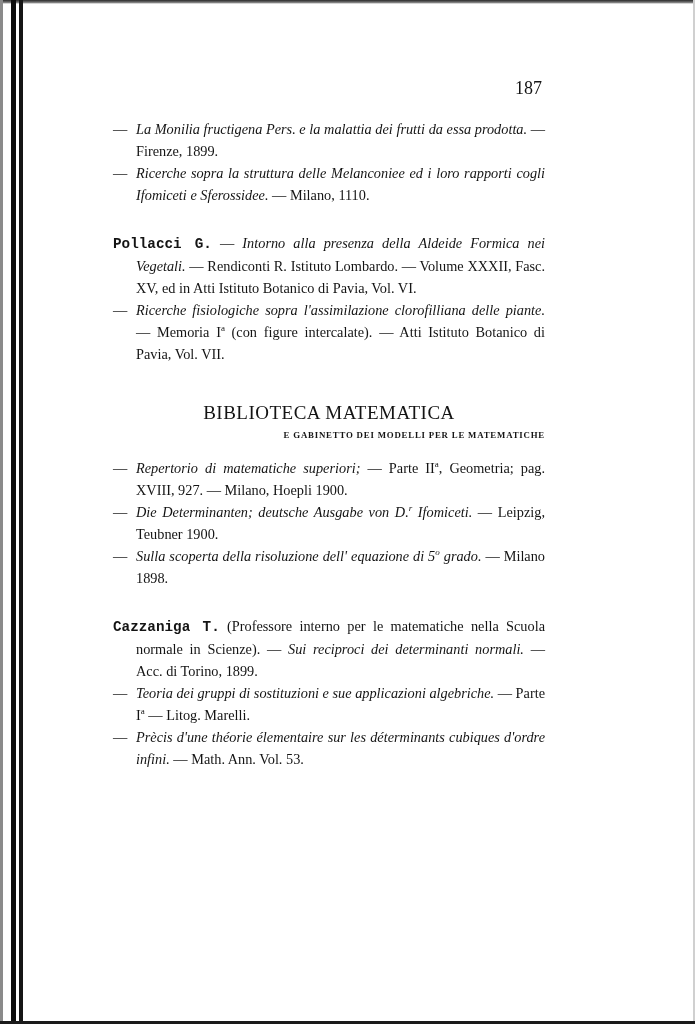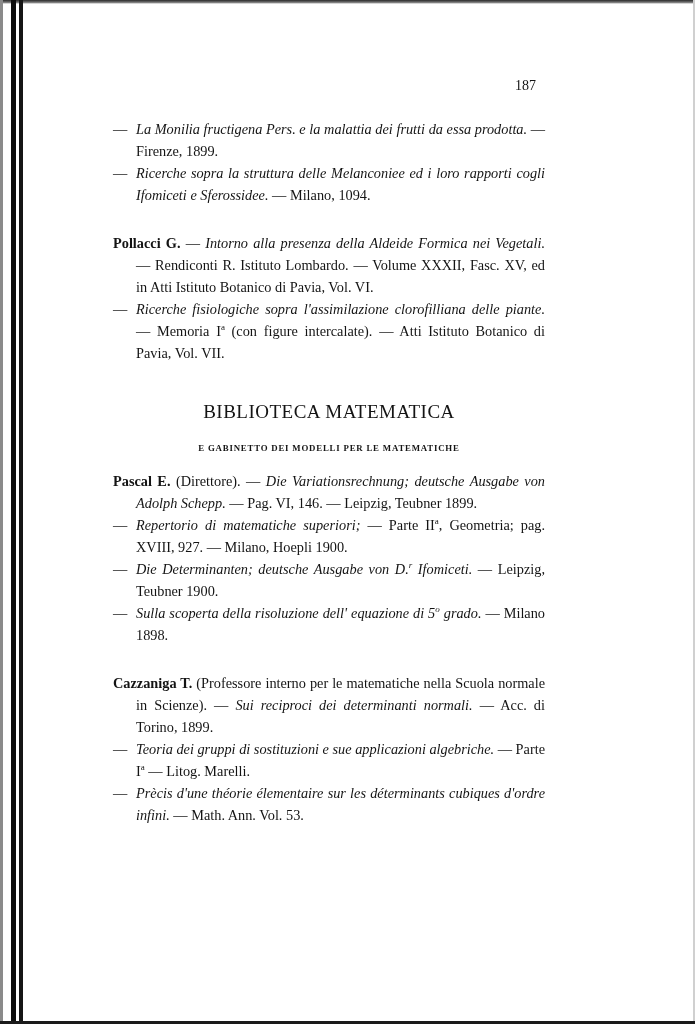--- a/index.html
+++ b/index.html
@@ -23,79 +23,78 @@
   .binding-bar-1 {
     position: absolute; left: 11px; top: 0; width: 5px; height: 1021px; background: #0e0e0e;
   }
   .binding-bar-2 {
     position: absolute; left: 19px; top: 0; width: 4px; height: 1021px; background: #161616;
   }
   .right-edge {
     position: absolute; right: 0; top: 0; width: 2px; height: 1024px; background: #d0d0d0;
   }
   .page-number {
-    position: absolute; left: 515px; top: 78px; font-size: 14px;
+    position: absolute; left: 515px; top: 78px; font-size: 18px;
     font-family: "Liberation Serif", serif;
   }
   .entries { position: absolute; left: 113px; top: 118px; width: 432px; }
   .block { font-size: 14.3px; line-height: 22px; font-family: "Liberation Serif", serif; }
   .entry {
     padding-left: 23px; text-indent: -23px; text-align: justify;
   }
   .dash { display: inline-block; width: 23px; text-indent: 0; }
-  .author { font-weight: bold; font-family: Liberation Serif, serif; }
+  .author { font-weight: bold; font-family: Liberation Mono, monospace; }
   .it { font-style: italic; }
   .gap-big { height: 26px; }
   .section-title {
     text-align: center; font-size: 19px; letter-spacing: 0.5px;
     font-family: "Liberation Serif", serif; line-height: 20px;
   }
   .section-sub {
-    text-align: center; font-size: 8.8px; letter-spacing: 0.8px;
+    text-align: right; font-size: 8.8px; letter-spacing: 0.8px;
     font-family: "Liberation Serif", serif; font-weight: bold; line-height: 16px;
-    margin-top: 18px;
+    margin-top: 4px;
   }
   sup { font-size: 9px; line-height: 0; }
 </style>
 </head>
 <body>
 
 <div class="top-edge"></div>
 <div class="left-gray"></div>
 <div class="binding-bar-1"></div>
 <div class="binding-bar-2"></div>
 <div class="right-edge"></div>
 <div class="bottom-edge"></div>
 
 <div class="page-number">187</div>
 
 <div class="entries">
 
   <div class="block">
     <div class="entry"><span class="dash">—</span><span class="it">La Monilia fructigena Pers. e la malattia dei frutti da essa prodotta.</span><span> — Firenze, 1899.</span></div>
-    <div class="entry"><span class="dash">—</span><span class="it">Ricerche sopra la struttura delle Melanconiee ed i loro rapporti cogli Ifomiceti e Sferossidee.</span><span> — Milano, 1094.</span></div>
+    <div class="entry"><span class="dash">—</span><span class="it">Ricerche sopra la struttura delle Melanconiee ed i loro rapporti cogli Ifomiceti e Sferossidee.</span><span> — Milano, 1110.</span></div>
   </div>
 
   <div class="gap-big"></div>
 
   <div class="block">
     <div class="entry"><span class="author">Pollacci G.</span><span> — </span><span class="it">Intorno alla presenza della Aldeide Formica nei Vegetali.</span><span> — Rendiconti R. Istituto Lombardo. — Volume XXXII, Fasc. XV, ed in Atti Istituto Botanico di Pavia, Vol. VI.</span></div>
     <div class="entry"><span class="dash">—</span><span class="it">Ricerche fisiologiche sopra l'assimilazione clorofilliana delle piante.</span><span> — Memoria I</span><sup>a</sup><span> (con figure intercalate). — Atti Istituto Botanico di Pavia, Vol. VII.</span></div>
   </div>
 
   <div class="gap-big"></div>
   <div style="height:12px"></div>
 
   <div class="section-title">BIBLIOTECA MATEMATICA</div>
   <div class="section-sub">E GABINETTO DEI MODELLI PER LE MATEMATICHE</div>
 
   <div style="height:14px"></div>
 
   <div class="block">
-    <div class="entry"><span class="author">Pascal E.</span><span> (Direttore). — </span><span class="it">Die Variationsrechnung; deutsche Ausgabe von Adolph Schepp.</span><span> — Pag. VI, 146. — Leipzig, Teubner 1899.</span></div>
 
     <div class="entry"><span class="dash">—</span><span class="it">Repertorio di matematiche superiori;</span><span> — Parte II</span><sup>a</sup><span>, Geometria; pag. XVIII, 927. — Milano, Hoepli 1900.</span></div>
 
     <div class="entry"><span class="dash">—</span><span class="it">Die Determinanten; deutsche Ausgabe von D.</span><sup class="it">r</sup><span class="it"> Ifomiceti.</span><span> — Leipzig, Teubner 1900.</span></div>
 
 
     <div class="entry"><span class="dash">—</span><span class="it">Sulla scoperta della risoluzione dell' equazione di 5</span><sup class="it">o</sup><span class="it"> grado.</span><span> — Milano 1898.</span></div>
   </div>
 
   <div class="gap-big"></div>

